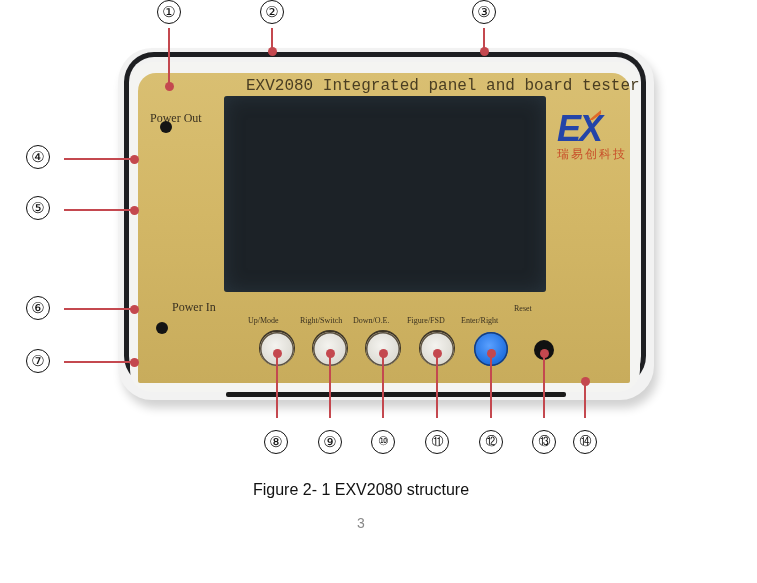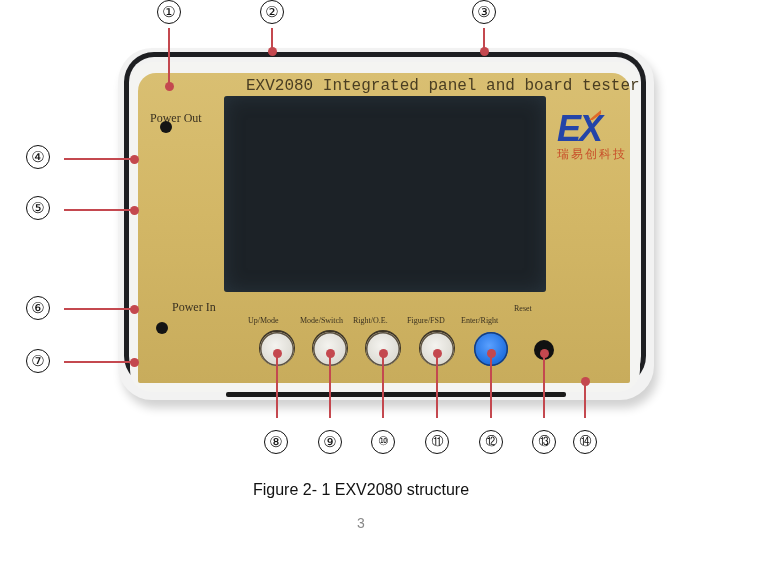--- a/index.html
+++ b/index.html
@@ -54,24 +54,24 @@
 
 <div class="label-small" style="left:148px; top:300px;margin-left:24px;">Power In</div>
 <div class="port" style="left:156px; top:322px;"></div>
 
 <div class="logo"><span class="e">E</span><span class="x">X</span></div>
 <div class="logo-cn">瑞易创科技</div>
 
 <div class="btn-label" style="left:248px; top:316px;">Up/Mode</div>
 <div class="btn" style="left:260px; top:332px;"></div>
 
-<div class="btn-label" style="left:300px; top:316px;">Mode/Switch</div>
+<div class="btn-label" style="left:300px; top:316px;">Right/Switch</div>
 <div class="btn" style="left:313px; top:332px;"></div>
 
-<div class="btn-label" style="left:353px; top:316px;">Right/O.E.</div>
+<div class="btn-label" style="left:353px; top:316px;">Down/O.E.</div>
 <div class="btn" style="left:366px; top:332px;"></div>
 
 <div class="btn-label" style="left:407px; top:316px;">Figure/FSD</div>
 <div class="btn" style="left:420px; top:332px;"></div>
 
 <div class="btn-label" style="left:461px; top:316px;">Enter/Right</div>
 <div class="btn blue" style="left:474px; top:332px;"></div>
 
 <div class="btn-label" style="left:514px; top:304px;">Reset</div>
 <div class="reset" style="left:534px; top:340px;"></div>

